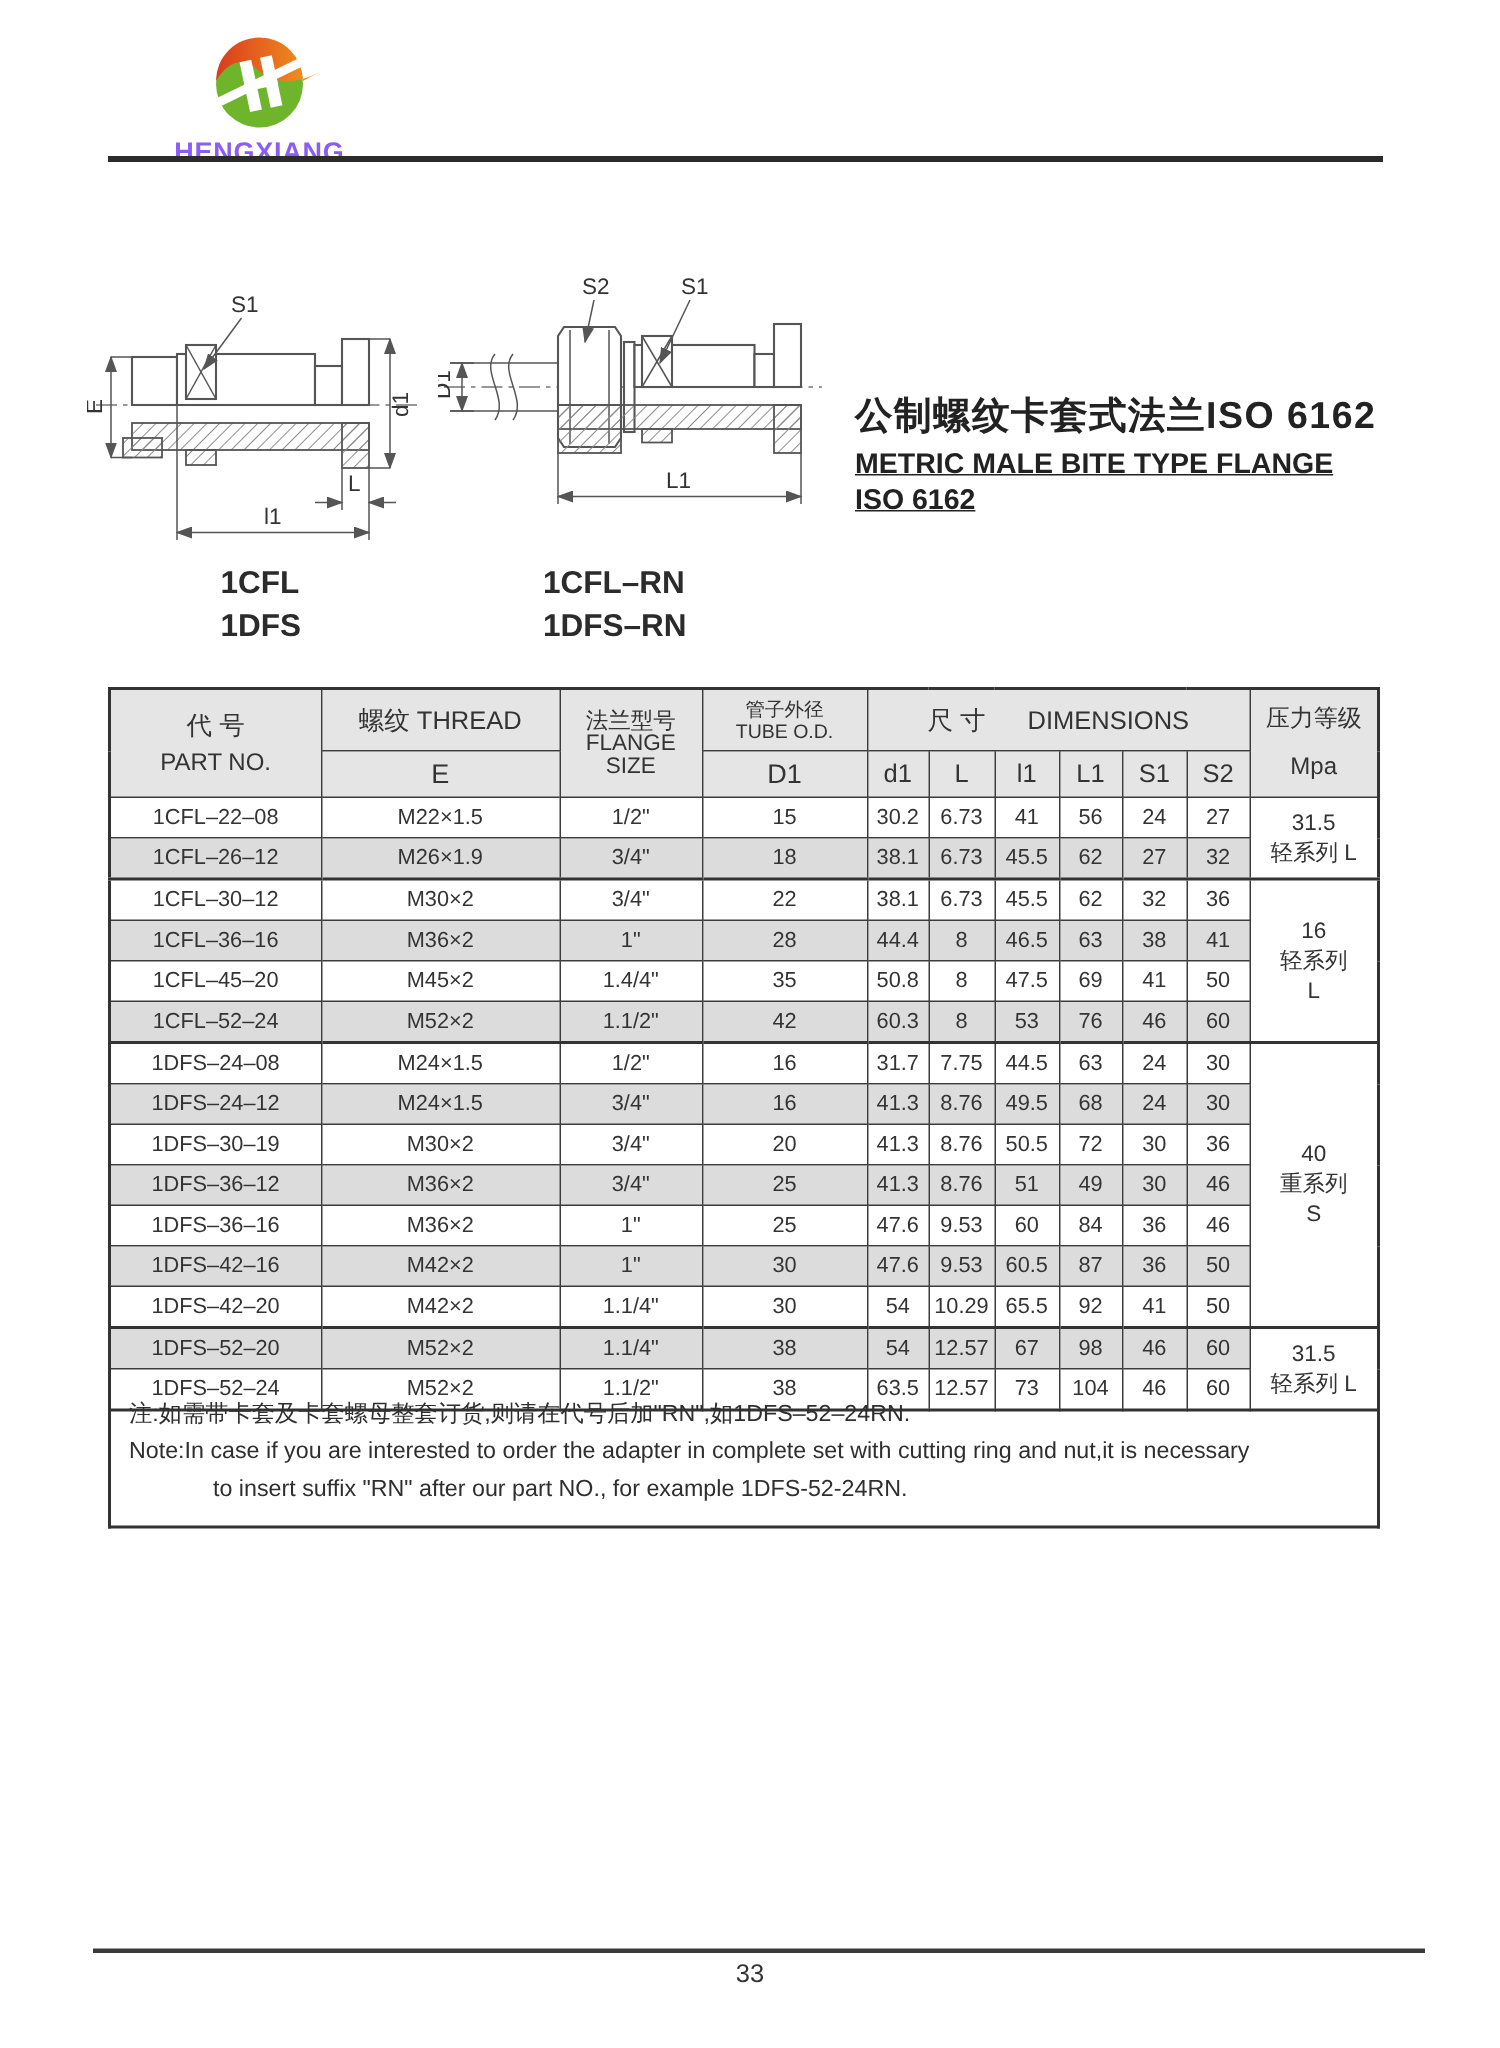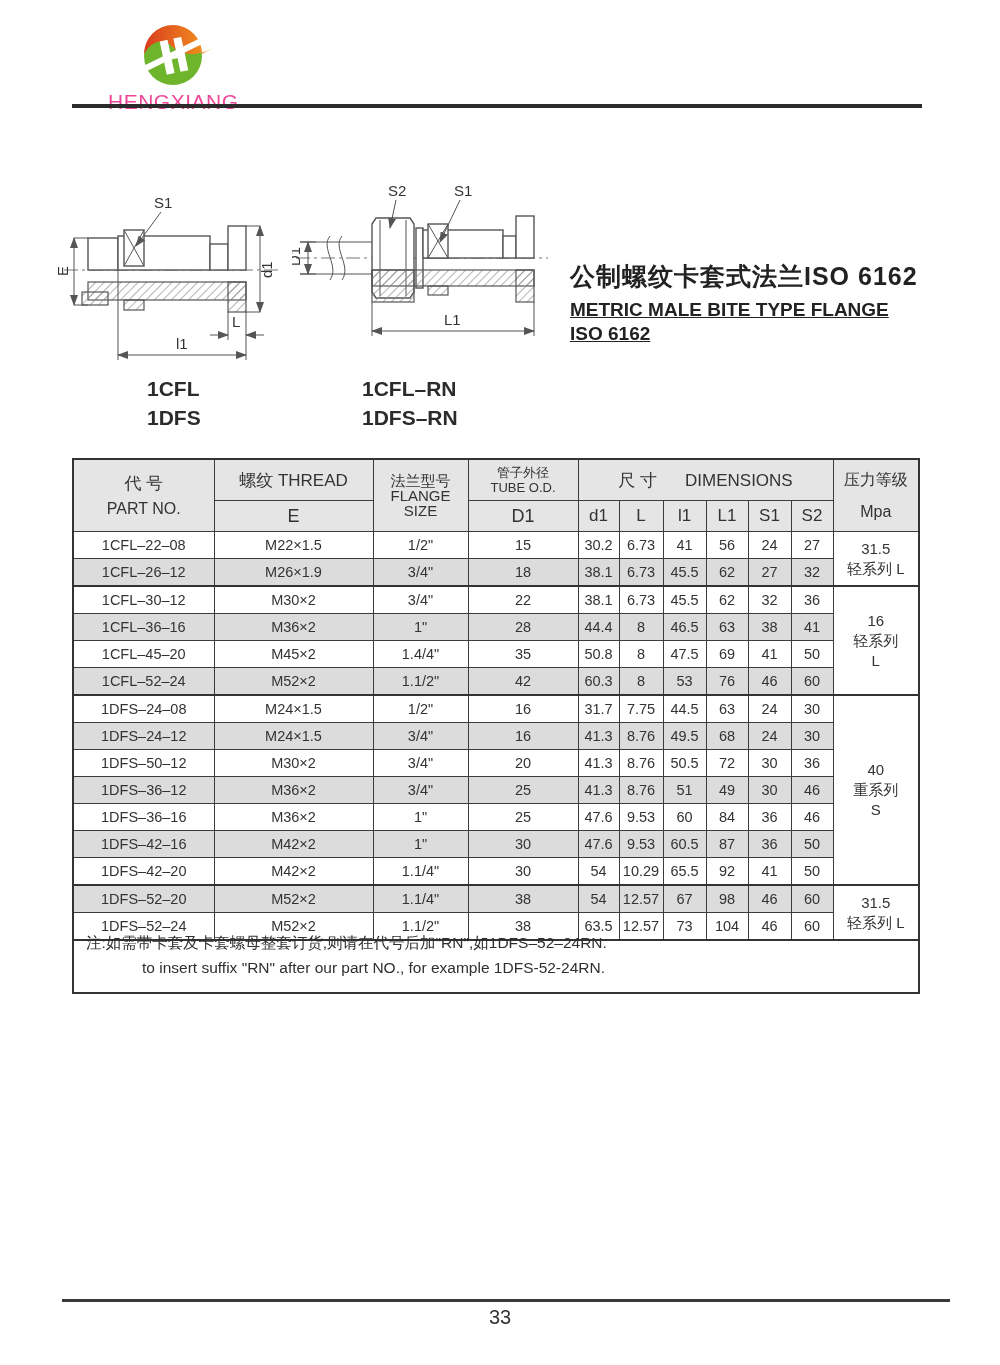--- a/index.html
+++ b/index.html
@@ -1,21 +1,21 @@
 <!DOCTYPE html>
 <html><head>
 <meta charset="utf-8">
 <style>
   html,body{margin:0;padding:0;background:#fff;}
   .page{position:relative;width:1000px;height:1365px;background:#fff;
         font-family:"Liberation Sans",sans-serif;color:#333;overflow:hidden;}
 
   
   .logo-wrap{position:absolute;left:108px;top:22px;width:130px;text-align:center;}
-  .brand{font-size:21px;font-weight:normal;color:#ec4899;letter-spacing:.5px;margin-top:-2px;}
+  .brand{font-size:18px;font-weight:bold;color:#8b5cf6;letter-spacing:.5px;margin-top:-2px;}
   .page-title{position:absolute;left:250px;top:70px;font-size:21px;font-weight:bold;color:#2b2b2b;letter-spacing:.5px;}
   .head-rule{position:absolute;left:72px;top:104px;width:850px;height:4px;background:#2b2b2b;}
 
   
   .diag{position:absolute;}
   .diag svg{display:block;}
   .dline{stroke:#555;stroke-width:1.4;fill:#fff;}
   .dthin{stroke:#555;stroke-width:1;fill:none;}
   .dim{stroke:#555;stroke-width:1;fill:none;}
   .cline{stroke:#777;stroke-width:1;stroke-dasharray:14 4 3 4;fill:none;}
@@ -46,21 +46,21 @@
   td.pressure-cell{background:#fff !important;font-size:15px;line-height:20px;border-radius:11px;}
 
   
   .note-box{position:absolute;left:72px;top:920px;width:848px;box-sizing:border-box;
       border:2px solid #333;border-top:none;padding:10px 12px 12px 12px;
       font-size:15.5px;color:#2f2f2f;line-height:25px;}
   .note-box .en2{padding-left:56px;}
 
   
   .foot-rule{position:absolute;left:62px;top:1299px;width:888px;height:3px;background:#3a3a3a;}
-  .page-num{position:absolute;left:0;top:1306px;width:1000px;text-align:center;font-size:20px;color:#333;}
+  .page-num{position:absolute;left:0;top:1306px;width:1000px;text-align:center;font-size:17px;color:#333;}
 </style>
 </head>
 <body>
 
 <div class="page">
 
   <div class="logo-wrap">
     <svg width="92" height="66" viewBox="0 0 92 66">
       <defs>
         <linearGradient id="lgOrange" x1="0" y1="0" x2="1" y2="0">
@@ -359,21 +359,21 @@
             <td class="alt">3/4"</td>
             <td class="alt">16</td>
             <td class="alt">41.3</td>
             <td class="alt">8.76</td>
             <td class="alt">49.5</td>
             <td class="alt">68</td>
             <td class="alt">24</td>
             <td class="alt">30</td>
           </tr>
           <tr>
-            <td>1DFS–50–12</td>
+            <td>1DFS–30–19</td>
             <td>M30×2</td>
             <td>3/4"</td>
             <td>20</td>
             <td>41.3</td>
             <td>8.76</td>
             <td>50.5</td>
             <td>72</td>
             <td>30</td>
             <td>36</td>
           </tr>
@@ -452,19 +452,20 @@
             <td>104</td>
             <td>46</td>
             <td>60</td>
           </tr>
         </tbody>
     </table>
   </div>
 
   <div class="note-box">
     <div>注:如需带卡套及卡套螺母整套订货,则请在代号后加"RN",如1DFS–52–24RN.</div>
+    <div>Note:In case if you are interested to order the adapter in complete  set with cutting ring and nut,it is necessary</div>
     <div class="en2">to insert suffix "RN" after our part NO., for example 1DFS-52-24RN.</div>
   </div>
 
   <div class="foot-rule"></div>
   <div class="page-num">33</div>
 
 </div>
 
 </body></html>

